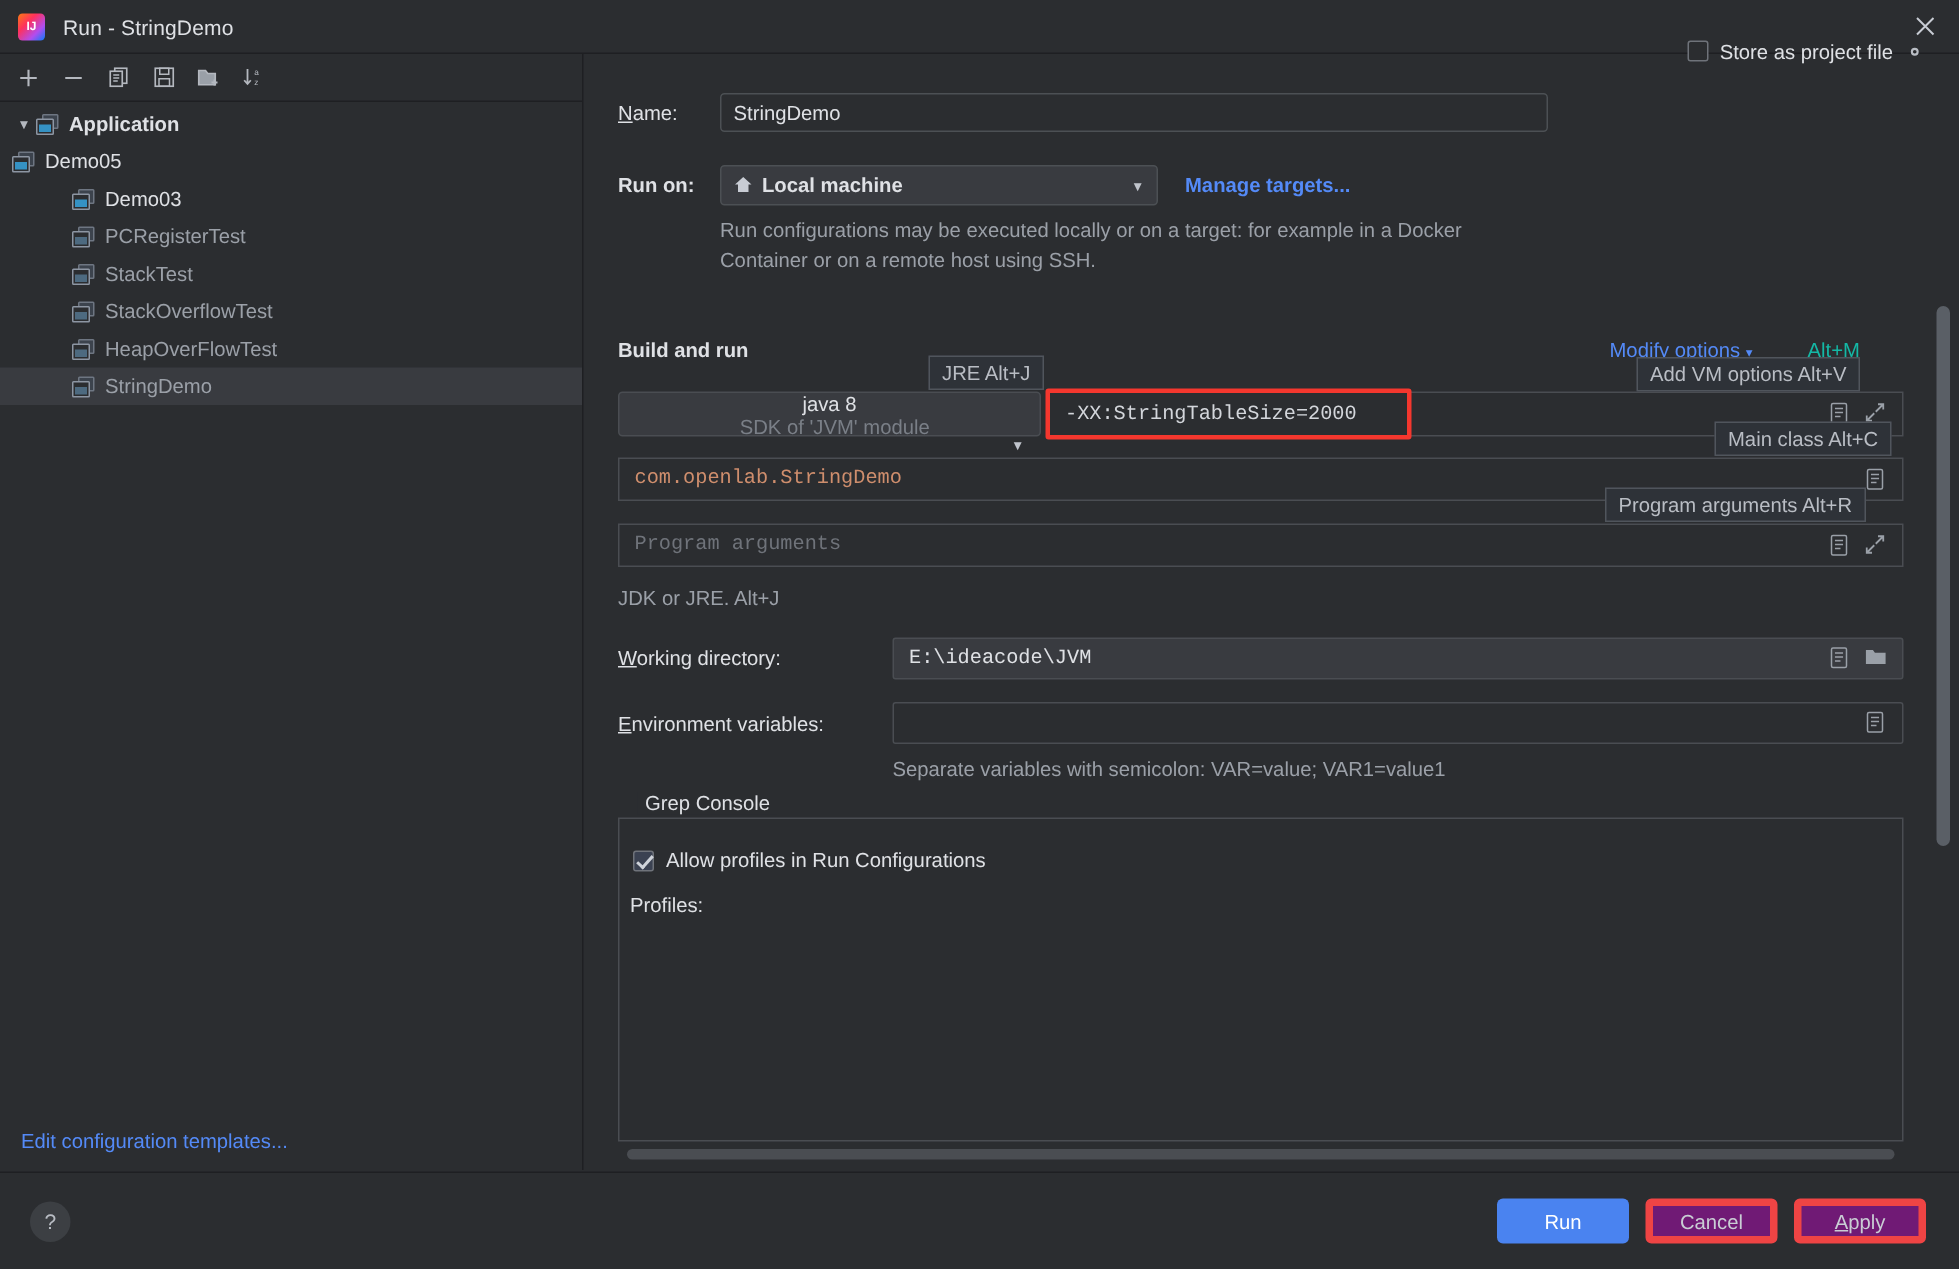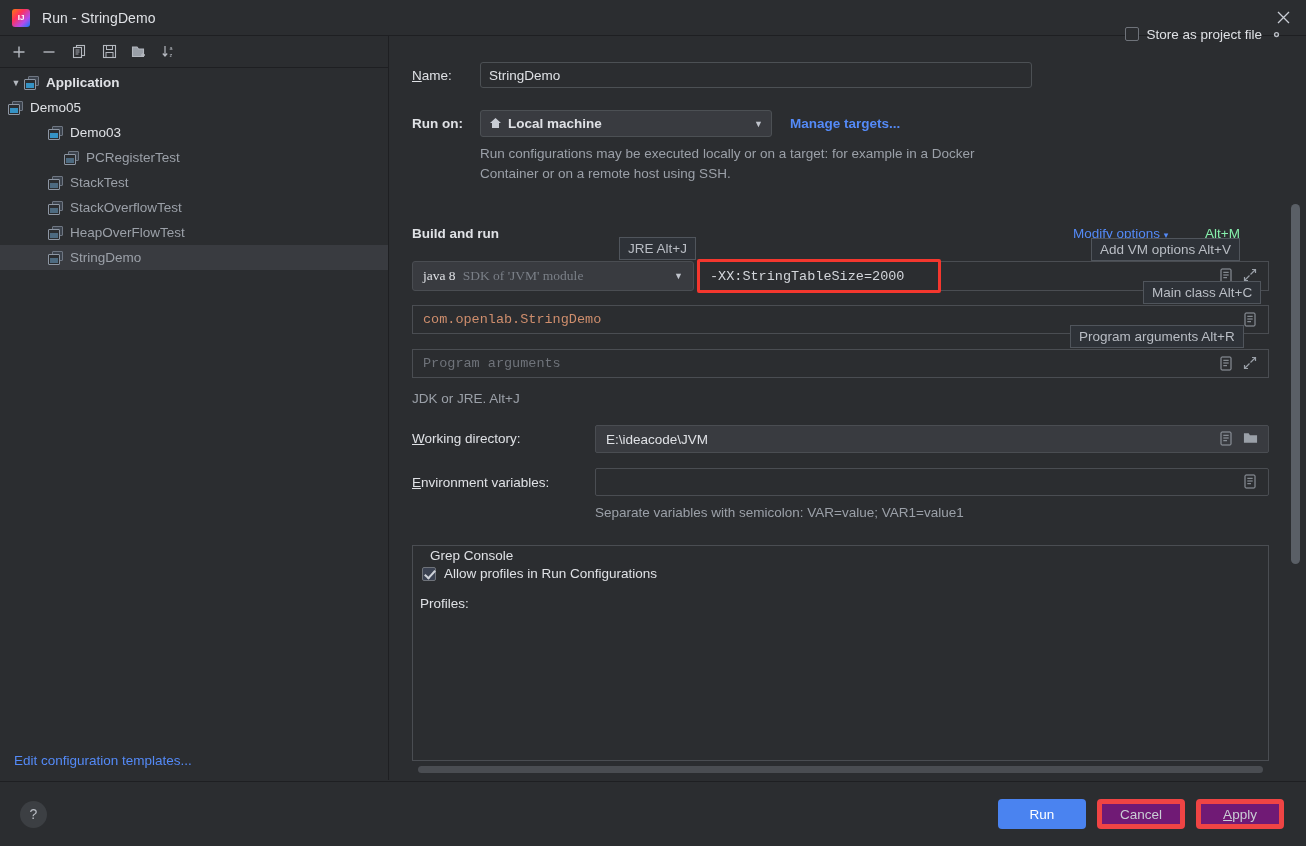--- a/index.html
+++ b/index.html
@@ -141,32 +141,33 @@
   .sec-title {
     position: absolute; left: 412px; top: 226px;
     font-weight: bold; font-size: 13.5px; color: #dfe1e5;
   }
   .modify-link {
     position: absolute; left: 1073px; top: 226px;
     color: #548af7; font-size: 13.5px; cursor: pointer;
   }
   .modify-alt {
     position: absolute; left: 1205px; top: 226px;
-    color: #86efac; font-size: 13.5px;
+    color: #14b8a6; font-size: 13.5px;
   }
 
   
   .abs { position: absolute; }
 
   .sdk-combo {
     left: 412px; top: 261px; width: 282px; height: 30px;
     background: #393b40; border: 1px solid #4a4d52; border-radius: 3px;
     display: flex; align-items: center; padding: 0 10px;
-    font-family: Liberation Serif, serif; font-size: 13.5px;
+    font-family: Liberation Sans, sans-serif; font-size: 13.5px;
     cursor: pointer;
+    flex-direction: column;
   }
   .sdk-combo .jver { color: #dfe1e5; }
   .sdk-combo .jmod { color: #7a7f87; margin-left: 7px; }
   .sdk-combo .caret { margin-left: auto; color: #c0c4cc; font-size: 9px; }
 
   .vm-field {
     left: 699px; top: 261px; width: 570px; height: 30px;
     background: #2b2d30; border: 1px solid #4a4d52;
     display: flex; align-items: center; padding: 0 10px;
     font-family: "Liberation Mono", monospace; font-size: 13.5px;
@@ -194,38 +195,38 @@
 
   .fld-icons { margin-left: auto; display: flex; align-items: center; gap: 9px; }
   .ico-btn { width: 15px; height: 16px; cursor: pointer; display: flex; }
 
   #jdk-hint { left: 412px; top: 389px; }
   .wd-lbl { position: absolute; left: 412px; top: 431px; }
   .wd-field {
     left: 595px; top: 425px; width: 674px; height: 28px;
     background: #393b40; border: 1px solid #4a4d52; border-radius: 2px;
     display: flex; align-items: center; padding: 0 10px;
-    font-size: 13.5px; color: #dfe1e5;
+    font-size: 13.5px; color: #dfe1e5; font-family: Liberation Mono, monospace;
   }
   .env-lbl { position: absolute; left: 412px; top: 475px; }
   .env-field {
     left: 595px; top: 468px; width: 674px; height: 28px;
     background: #2b2d30; border: 1px solid #4a4d52; border-radius: 2px;
     display: flex; align-items: center; padding: 0 10px;
     font-size: 13.5px; color: #dfe1e5;
   }
   #env-hint { left: 595px; top: 503px; }
 
   
   .grep-group {
     left: 412px; top: 545px; width: 857px; height: 216px;
     border: 1px solid #4a4d52;
   }
   .grep-legend {
-    position: absolute; left: 425px; top: 548px;
+    position: absolute; left: 425px; top: 528px;
     background: #2b2d30; padding: 0 5px; font-size: 13.5px; color: #dfe1e5;
   }
   .grep-cbx-row { position: absolute; left: 422px; top: 566px; display: flex; align-items: center; gap: 8px; }
   .grep-profiles-lbl { position: absolute; left: 420px; top: 596px; font-size: 13.5px; }
   .profiles-list {
     position: absolute; left: 418px; top: 622px; width: 845px; height: 124px;
     background: #2b2d30; border: 1px solid #5a5f66;
   }
   .profile-item {
     height: 22px; display: flex; align-items: center; padding-left: 6px;
@@ -351,21 +352,21 @@
           </span>
         <span class="tree-label">Demo05</span>
       </div>
       <div class="tree-row" style="padding-left:48px">
         <span class="node-icon">
             <span class="back"></span>
             <span class="front"></span>
           </span>
         <span class="tree-label">Demo03</span>
       </div>
-      <div class="tree-row dim" style="padding-left:64px">
+      <div class="tree-row dim" style="padding-left:48px">
         <span class="node-icon">
             <span class="back"></span>
             <span class="front"></span>
           </span>
         <span class="tree-label">PCRegisterTest</span>
       </div>
       <div class="tree-row dim" style="padding-left:48px">
         <span class="node-icon">
             <span class="back"></span>
             <span class="front"></span>

